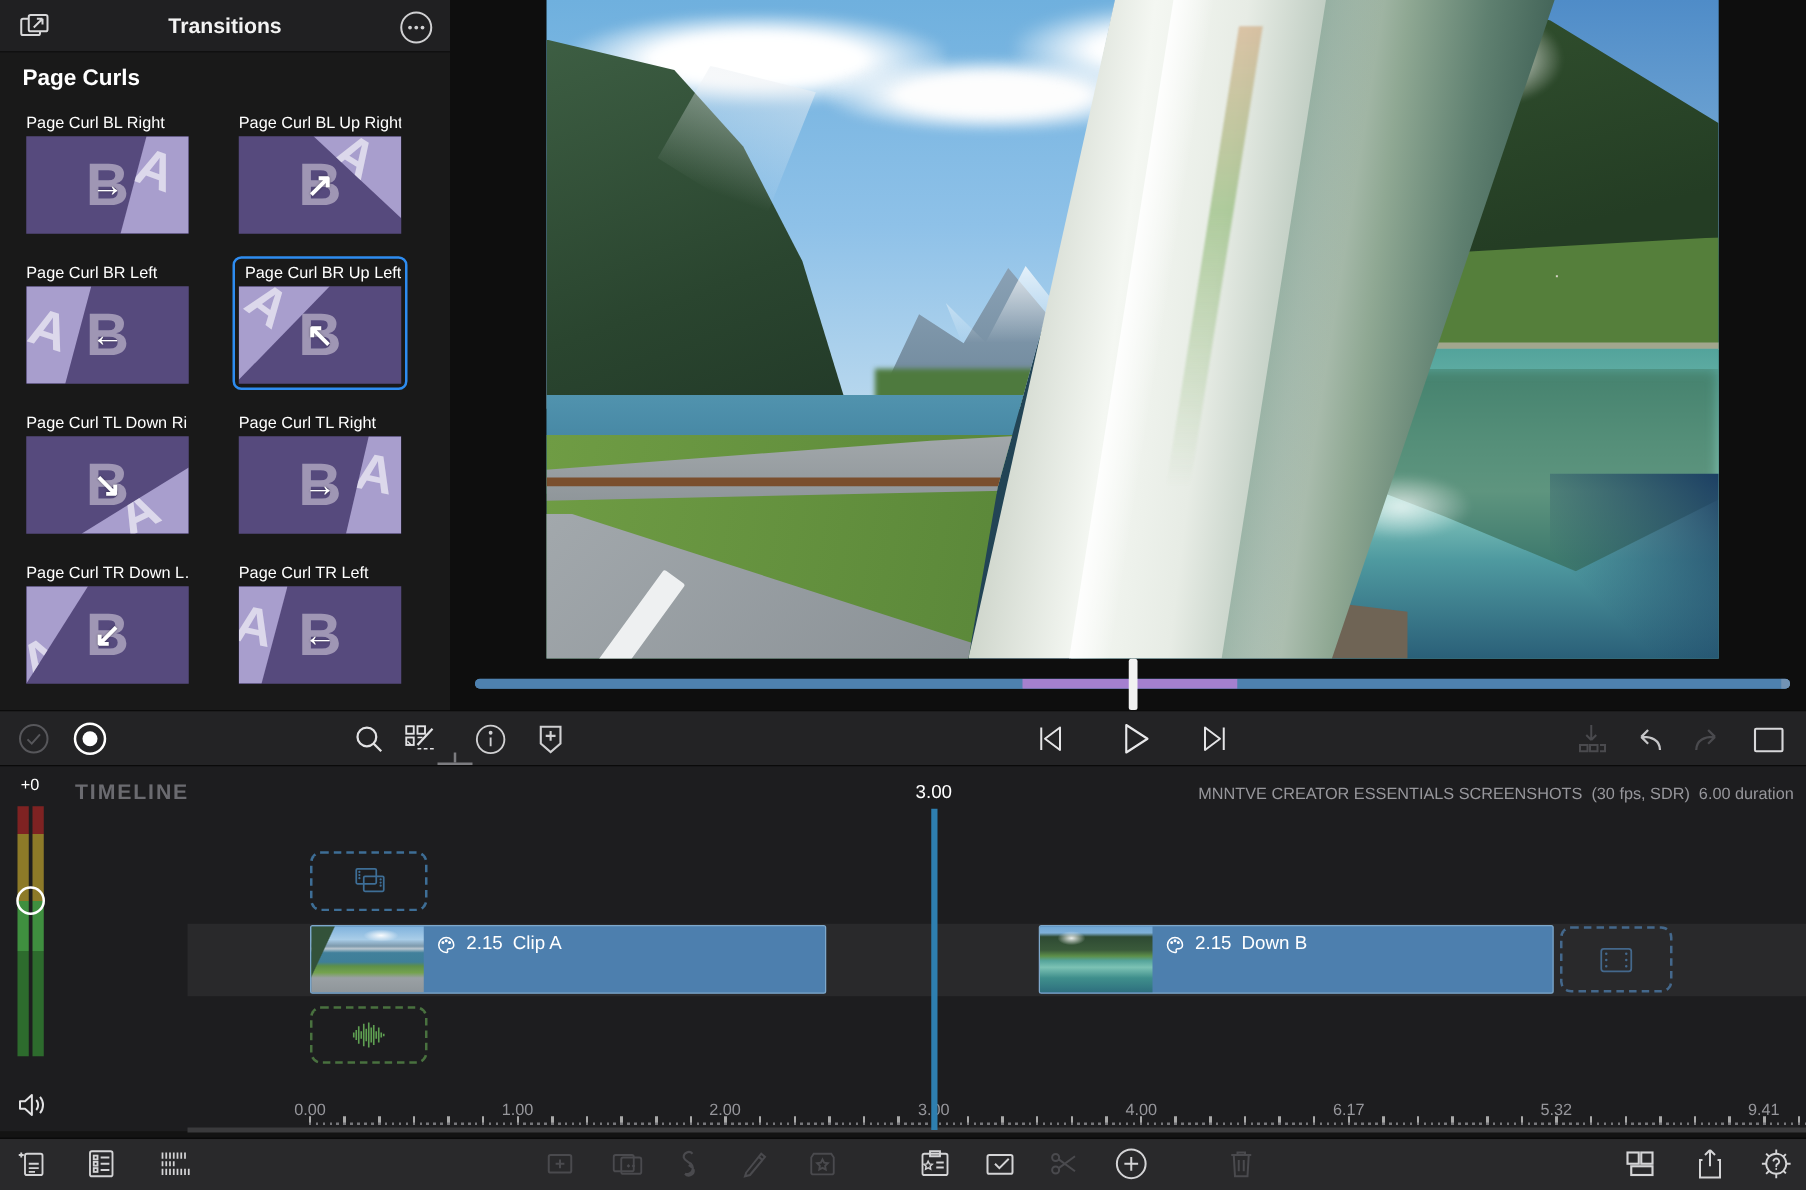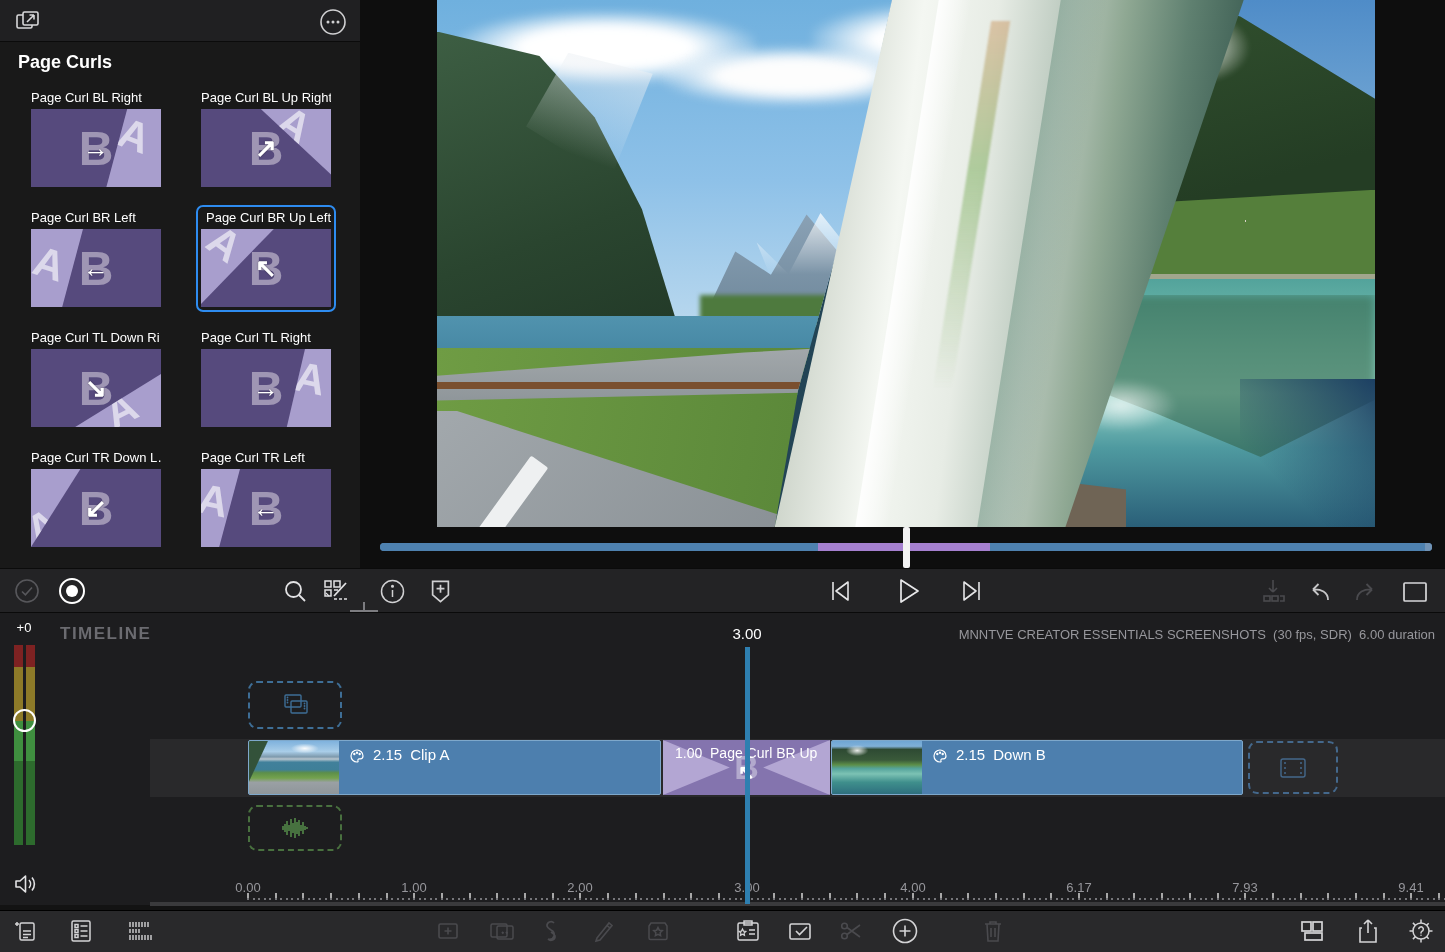--- a/index.html
+++ b/index.html
@@ -8,21 +8,21 @@
   #root { position:relative; width:1445px; height:952px; overflow:hidden; background:#131313; }
   .abs { position:absolute; }
   .ic { display:flex; align-items:center; justify-content:center; }
 
   
   .panel-header { left:0; top:0; width:360px; height:42px; background:#202022; border-bottom:1px solid #0b0b0b; }
   .panel-title { left:0; top:0; width:360px; height:42px; text-align:center; line-height:42px; color:#f2f2f2; font-size:17px; font-weight:600; }
   .panel-body { left:0; top:42px; width:360px; height:527px; background:#191919; }
   .section-title { left:18px; top:52px; color:#fff; font-size:18px; font-weight:600; }
 
-  .tile { width:140px; padding:2px 3px 3px 3px; border:2px solid transparent; border-radius:7px;margin-left:10px; }
+  .tile { width:140px; padding:2px 3px 3px 3px; border:2px solid transparent; border-radius:7px; }
   .tile.sel { border-color:#2e8cf0;text-align:right; }
   .tlabel { color:#fff; font-size:13px; line-height:17px; white-space:nowrap; overflow:hidden; margin-bottom:3px; }
   .thumb { position:relative; width:130px; height:78px; background:#564a7d; overflow:hidden; }
   .bletter { position:absolute; left:0; top:0; width:100%; height:100%; display:flex; align-items:center; justify-content:center;
              font-size:48px; font-weight:700; color:#9f96b4; }
   .flap { position:absolute; left:0; top:0; width:100%; height:100%; background:#a89ecd; }
   .aletter { position:absolute; font-size:42px; font-weight:700; color:rgba(255,255,255,.6); }
   .tarrow { position:absolute; left:0; top:0; width:100%; height:100%; display:flex; align-items:center; justify-content:center;
             font-size:26px; font-weight:700; color:#fff; text-shadow:0 0 2px rgba(0,0,0,.4); }
   .v-blr  .flap { clip-path:polygon(74% 0,100% 0,100% 100%,58% 100%); } .v-blr  .aletter { left:68%; top:4%; transform:rotate(20deg); }
@@ -81,20 +81,21 @@
 <div id="root">
 
   <div class="abs panel-header"></div>
   <div class="abs ic" style="left:12px;top:8px;width:32px;height:26px;">
     <svg width="26" height="24" viewBox="0 0 26 24" fill="none" stroke="#d8d8da" stroke-width="1.6">
       <rect x="2" y="6" width="15" height="13" rx="1.5"></rect>
         <rect x="8" y="3" width="15" height="13" rx="1.5" fill="#202022"></rect>
       <path d="M12 13 L19 6 M19 6 h-4.5 M19 6 v4.5"></path>
     </svg>
   </div>
+  <div class="abs panel-title">Transitions</div>
   <div class="abs ic" style="left:318px;top:7px;width:30px;height:30px;">
     <svg width="28" height="28" viewBox="0 0 28 28">
         <circle cx="14" cy="14" r="12" fill="none" stroke="#d0d0d2" stroke-width="1.6"></circle>
       <circle cx="9" cy="14" r="1.5" fill="#d0d0d2"></circle>
         <circle cx="14" cy="14" r="1.5" fill="#d0d0d2"></circle>
         <circle cx="19" cy="14" r="1.5" fill="#d0d0d2"></circle>
       </svg>
   </div>
   <div class="abs panel-body"></div>
   <div class="abs section-title">Page Curls</div>
@@ -365,31 +366,20 @@
         <path d="M12 3 a9 9 0 1 0 0 18 c1.5 0 2 -1 1.5 -2 c-0.6 -1.3 0.2 -2.6 1.8 -2.6 H17 a4.5 4.5 0 0 0 4 -4.4 A9 9 0 0 0 12 3 Z"></path>
         <circle cx="8" cy="9" r="0.9" fill="#fff"></circle>
           <circle cx="12" cy="7" r="0.9" fill="#fff"></circle>
           <circle cx="16" cy="9" r="0.9" fill="#fff"></circle>
       </svg>
       <span class="cdur">2.15</span>
       <span class="cname">Clip A</span>
     </div>
   </div>
 
-  <div class="abs" style="left:663px;top:740px;width:167px;height:55px;background:#8474ae;border-radius:2px;overflow:visible;z-index:3;">
-    <div class="abs" style="left:0;top:0;width:100%;height:100%;overflow:hidden;">
-      <div class="abs" style="left:0;top:0;width:40%;height:100%;background:#b3a6d3;clip-path:polygon(0 0,100% 50%,0 100%);"></div>
-      <div class="abs" style="right:0;top:0;width:40%;height:100%;background:#b3a6d3;clip-path:polygon(100% 0,0 50%,100% 100%);"></div>
-      <div class="abs" style="left:0;top:0;width:100%;height:100%;display:flex;align-items:center;justify-content:center;font-size:34px;font-weight:700;color:rgba(255,255,255,.38);">B</div>
-      <div class="abs" style="left:0;top:4px;width:100%;height:100%;display:flex;align-items:center;justify-content:center;font-size:20px;font-weight:700;color:#fff;">↖</div>
-    </div>
-    <div class="abs" style="left:12px;top:5px;color:#fff;font-size:14px;white-space:nowrap;">
-      <span>1.00</span>&nbsp;&nbsp;<span>Page Curl BR Up</span>
-    </div>
-  </div>
 
   <div class="abs clip" style="left:831px;width:412px;">
     <div class="cthumb thumbB"></div>
     <div class="cbody">
       <svg width="16" height="16" viewBox="0 0 24 24" fill="none" stroke="#fff" stroke-width="1.8" style="margin-top:2px;">
         <path d="M12 3 a9 9 0 1 0 0 18 c1.5 0 2 -1 1.5 -2 c-0.6 -1.3 0.2 -2.6 1.8 -2.6 H17 a4.5 4.5 0 0 0 4 -4.4 A9 9 0 0 0 12 3 Z"></path>
         <circle cx="8" cy="9" r="0.9" fill="#fff"></circle>
           <circle cx="12" cy="7" r="0.9" fill="#fff"></circle>
           <circle cx="16" cy="9" r="0.9" fill="#fff"></circle>
       </svg>
@@ -410,21 +400,21 @@
       <path d="M6 10 v4 M8 8 v8 M10 5 v14 M12 9 v6 M14 3 v18 M16 7 v10 M18 2 v20 M20 6 v12 M22 4 v16 M24 9 v6 M26 6 v12 M28 10 v4 M30 11 v2"></path>
     </svg>
   </div>
 
   <span class="abs ruler-num" style="left:248px;">0.00</span>
   <span class="abs ruler-num" style="left:414px;">1.00</span>
   <span class="abs ruler-num" style="left:580px;">2.00</span>
   <span class="abs ruler-num" style="left:747px;">3.00</span>
   <span class="abs ruler-num" style="left:913px;">4.00</span>
   <span class="abs ruler-num" style="left:1079px;">6.17</span>
-  <span class="abs ruler-num" style="left:1245px;">7.93</span>
+  <span class="abs ruler-num" style="left:1245px;">5.32</span>
   <span class="abs ruler-num" style="left:1411px;">9.41</span>
   <div class="abs ticks-major"></div>
   <div class="abs ticks-minor"></div>
   <div class="abs" style="left:150px;top:902px;width:1295px;height:4px;background:#3a3a3c;"></div>
 
   <div class="abs" style="left:745px;top:647px;width:5px;height:257px;background:#2e7fb0;z-index:6;"></div>
 
   <div class="abs toolbar"></div>
   <div class="abs tbtn ic bright" style="left:27px;">
     <svg width="26" height="26" viewBox="0 0 26 26" fill="none" stroke="currentColor" stroke-width="1.5">

